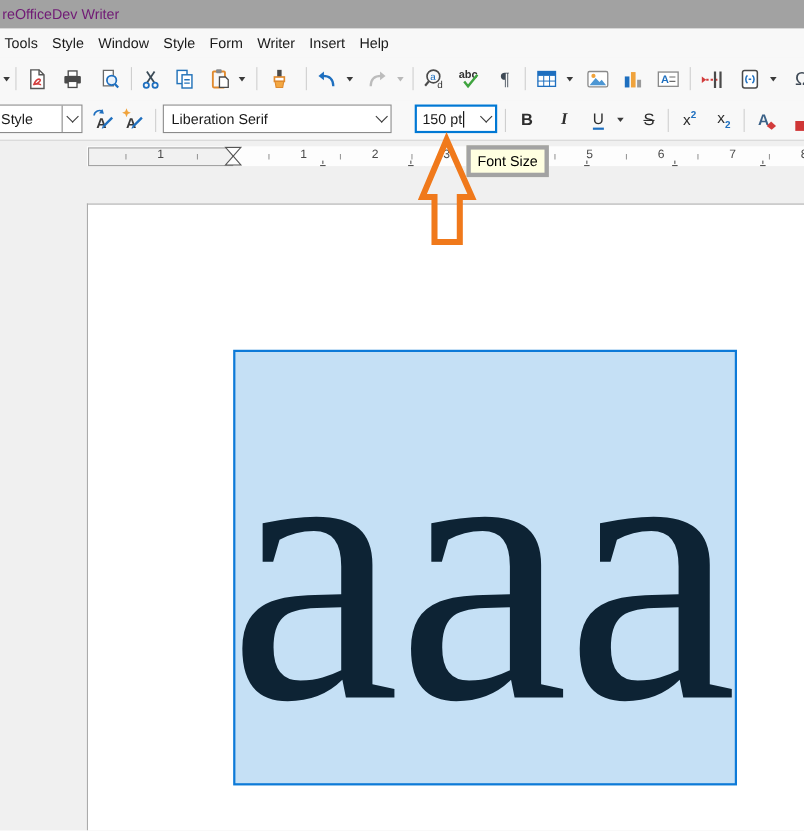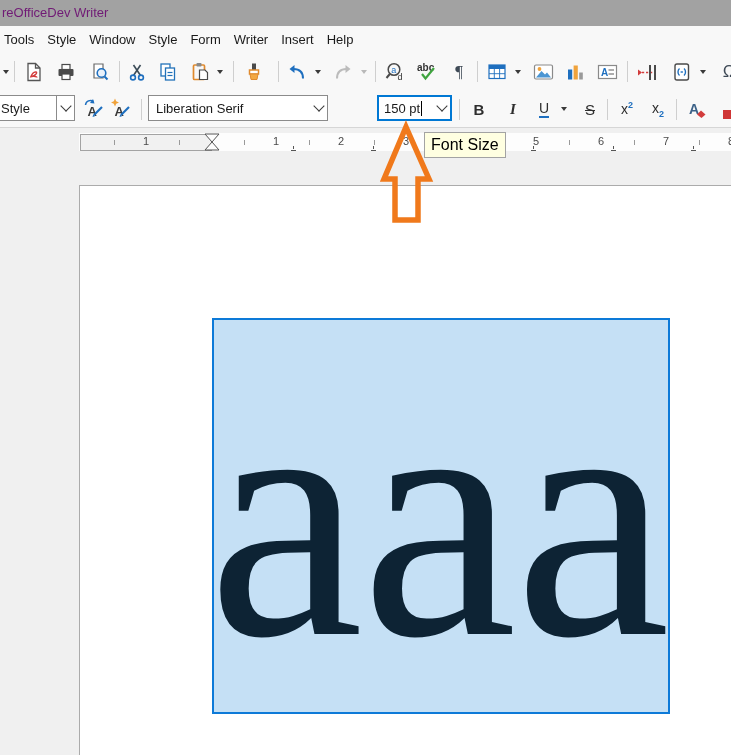--- a/index.html
+++ b/index.html
@@ -46,22 +46,22 @@
   .page{position:absolute;left:79px;top:185px;width:652px;height:570px;background:#fff;
         border-left:1px solid #ababab;border-top:1px solid #ababab;box-sizing:border-box;}
   .cmark-v{position:absolute;left:212px;top:296px;width:1px;height:22px;background:#c9c9c9;}
   .cmark-h{position:absolute;left:190px;top:317px;width:22px;height:1px;background:#c9c9c9;}
   .selection{position:absolute;left:212px;top:318px;width:458px;height:396px;
              background:#c5e0f5;border:2px solid #0d7ad8;box-sizing:border-box;}
   .bigtext{position:absolute;left:-6px;top:-2px;width:470px;height:504px;line-height:396px;
            font-family:"Liberation Serif","DejaVu Serif",serif;font-size:350px;color:#0d2334;
            letter-spacing:-2px;white-space:nowrap;}
   
-  .tooltip{position:absolute;left:424px;top:132px;background:#ffffe1;border:1px solid #a3a3a3;
-           font-size:16px;color:#000;padding:3px 6px;white-space:nowrap;z-index:20;}
+  .tooltip{position:absolute;left:424px;top:132px;background:#ffffe1;border:4px solid #a3a3a3;
+           font-size:13px;color:#000;padding:3px 6px;white-space:nowrap;z-index:20;}
   .arrow-annot{position:absolute;left:374px;top:119px;z-index:15;pointer-events:none;}
   svg{display:block;}
   svg text{font-family:"Liberation Sans",sans-serif;}
 </style>
 </head>
 <body>
 
 <div class="screen">
 
   <div class="titlebar">
@@ -264,21 +264,21 @@
     <div class="tbtn" style="left:109px;width:24px">
       <svg width="22" height="22">
         <polygon points="5,0.5 6.2,3.3 9,4.5 6.2,5.7 5,8.5 3.8,5.7 1,4.5 3.8,3.3" fill="#f0a33c"></polygon>
         <text x="4.5" y="18" font-size="13" font-weight="bold" fill="#3a3a3a">A</text>
         <line x1="11" y1="17" x2="19" y2="9" stroke="#1e6fbf" stroke-width="2.2"></line>
         <polygon points="9.5,19 12,18.2 10.3,16.5" fill="#1e6fbf"></polygon>
       </svg>
     </div>
     <div class="vsep" style="left:141px"></div>
 
-    <div class="combo" style="left:148px;width:180px">
+    <div class="combo" style="left:148px;width:208px">
       <span class="val">Liberation Serif</span>
       <span class="drop">
           <span class="chv"></span>
         </span>
     </div>
 
     <div class="combo" style="left:377px;width:75px;border:2px solid #0078d4">
       <span class="val" style="padding-left:5px">150 pt</span>
       <span class="icaret"></span>
       <span class="drop">

